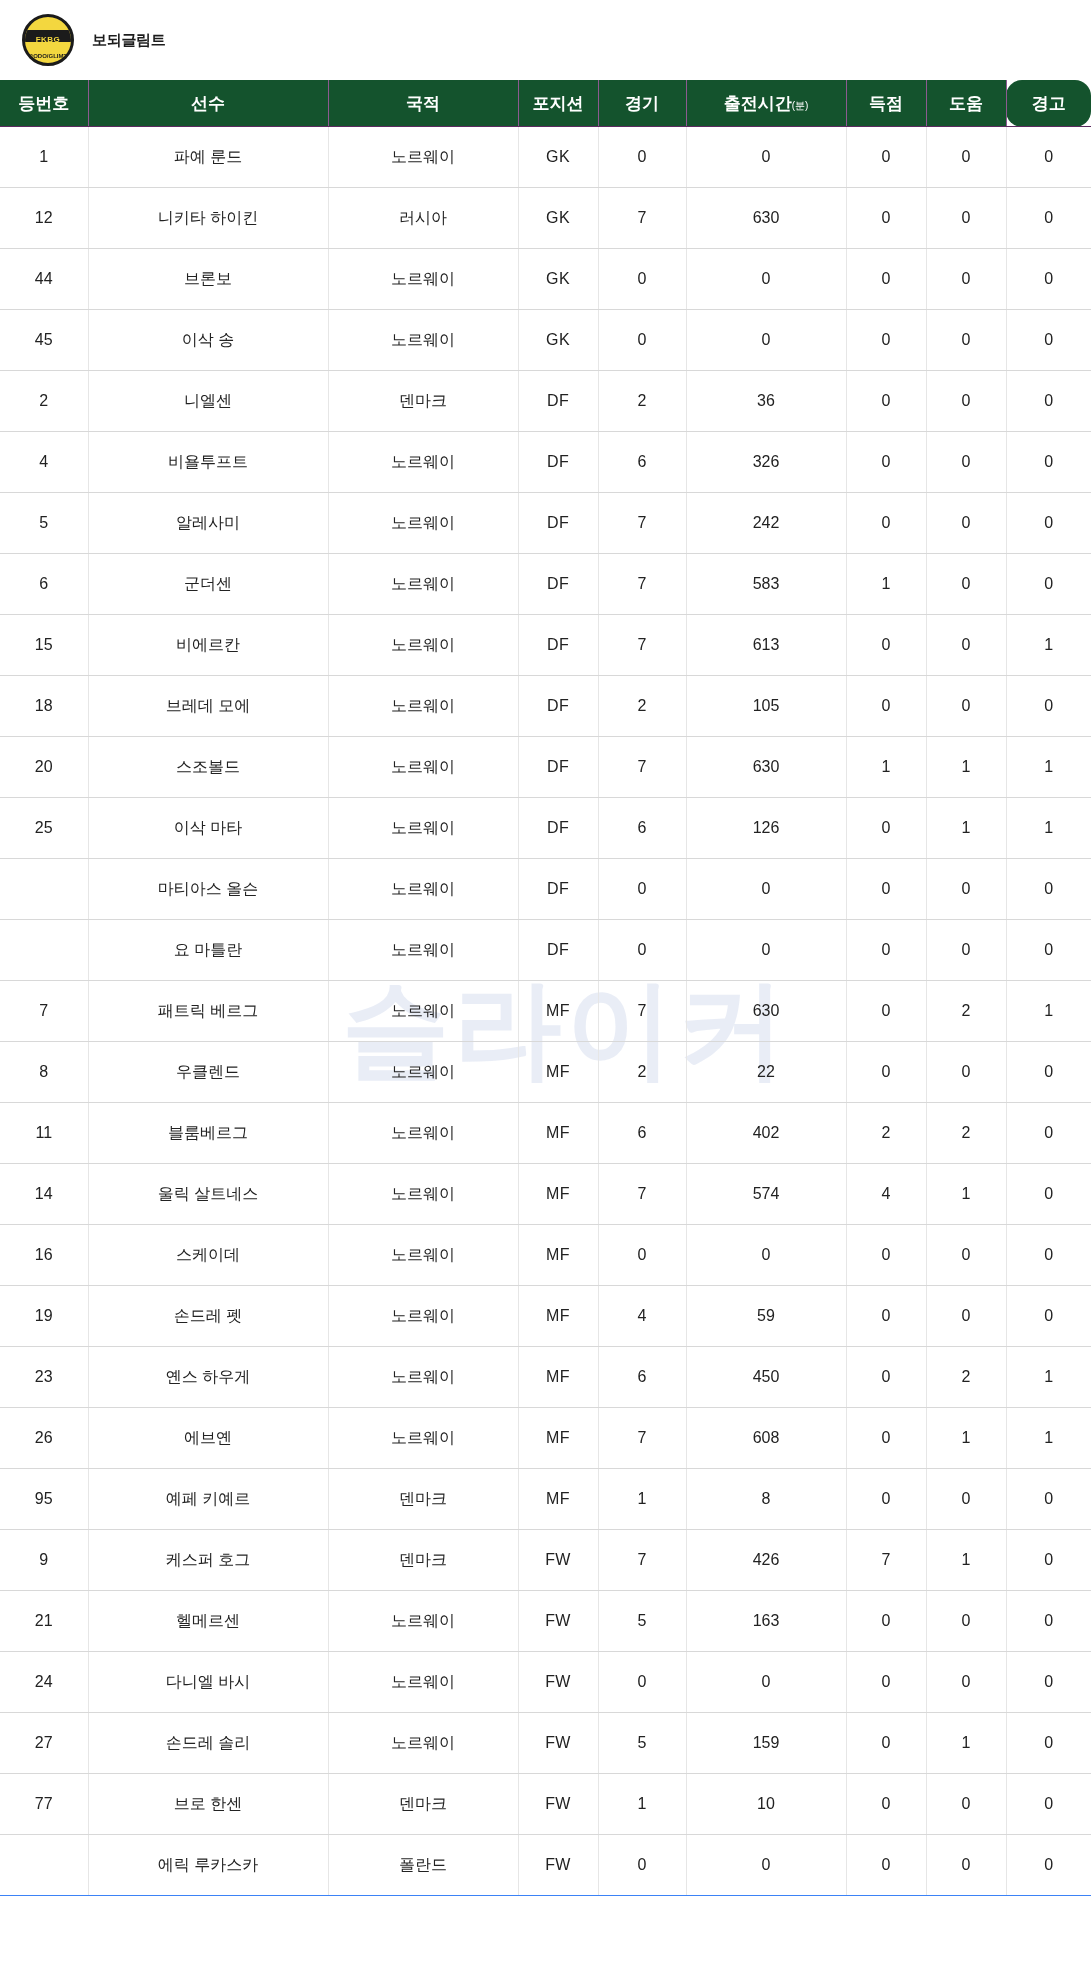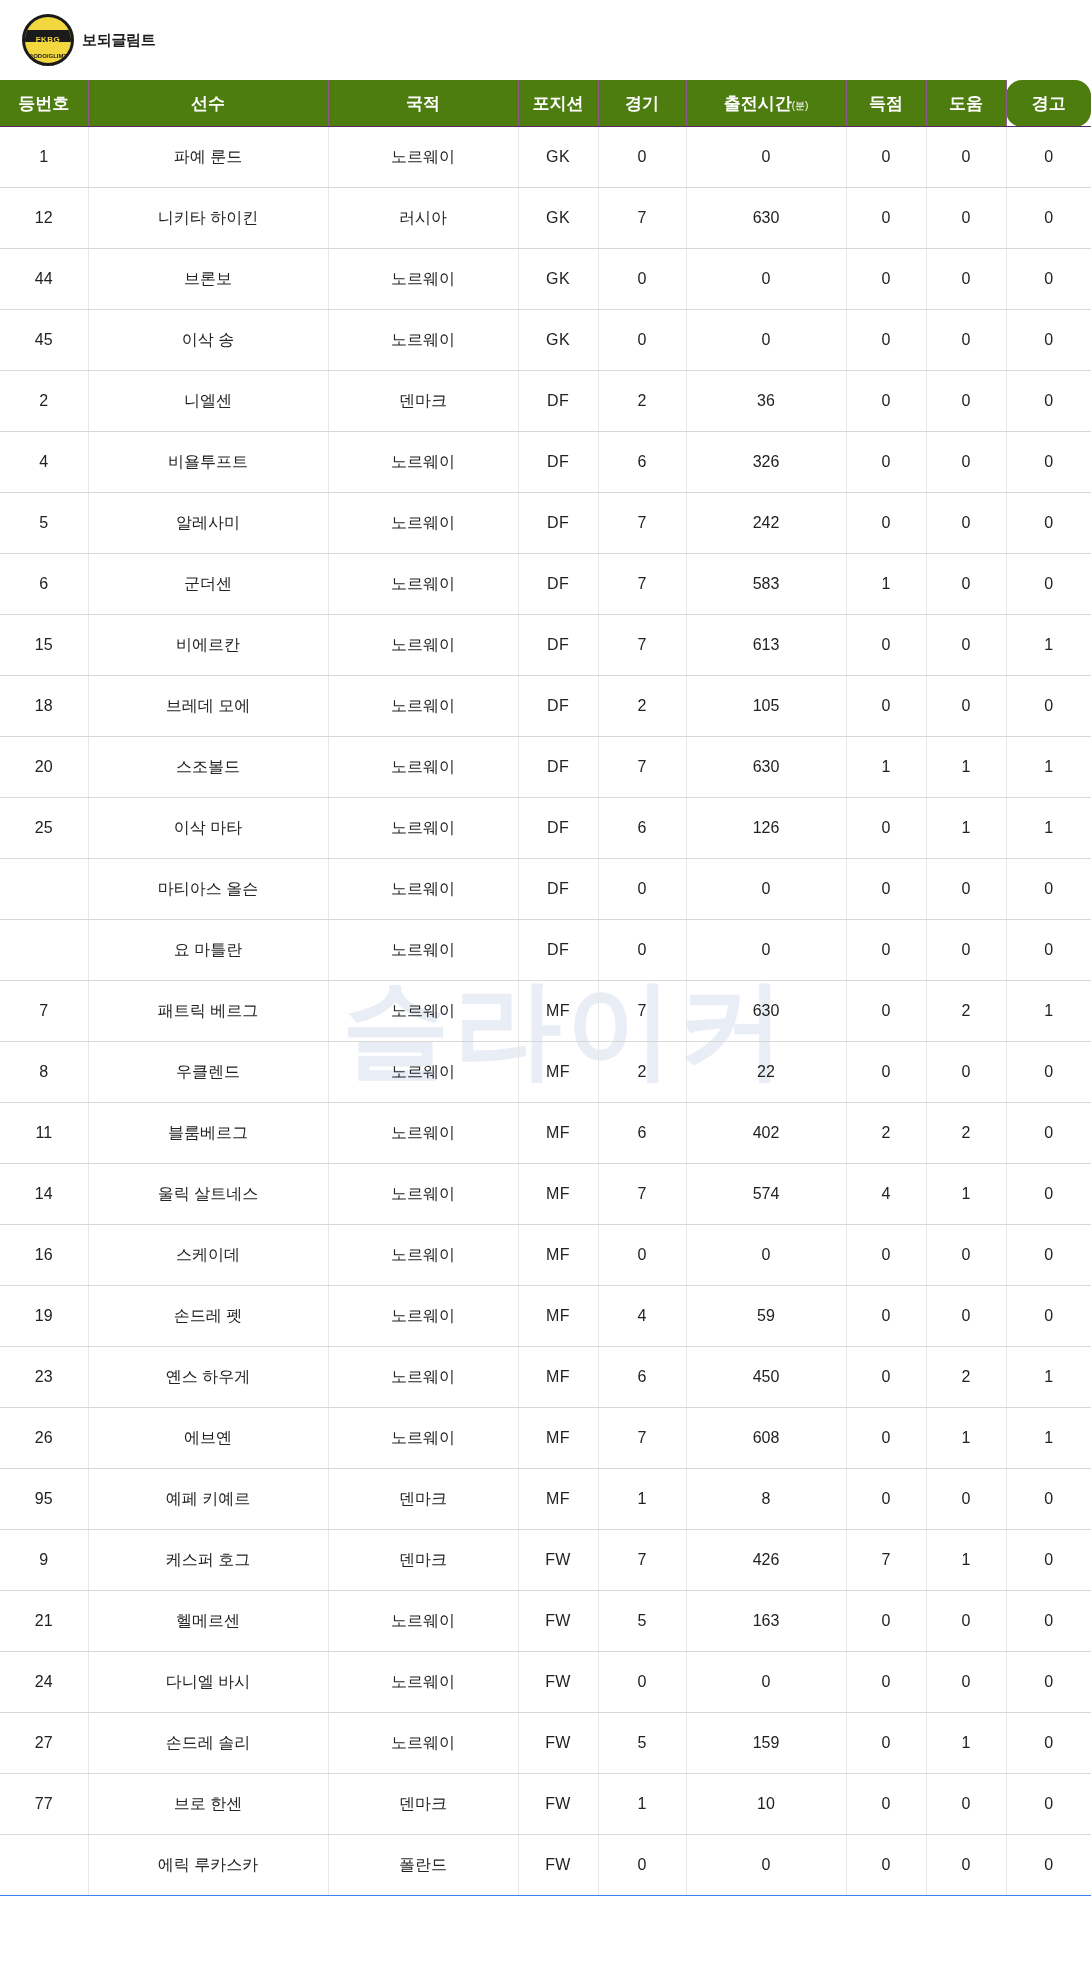--- a/index.html
+++ b/index.html
@@ -17,21 +17,21 @@
   .page {
     width: 1091px;
     position: relative;
     overflow: hidden;
   }
 
   
   .club-header {
     display: flex;
     align-items: center;
-    gap: 8px;
+    gap: 18px;
     padding: 14px 0 14px 22px;
     background: #ffffff;
   }
   .club-crest {
     width: 52px;
     height: 52px;
     border-radius: 50%;
     background: #f3d73f;
     border: 3px solid #1b1b1b;
     position: relative;
@@ -99,21 +99,21 @@
   
   .squad-table {
     width: 1091px;
     border-collapse: collapse;
     position: relative;
     z-index: 2;
     background: transparent;
     table-layout: fixed;
   }
   .squad-table thead th {
-    background: #4d7c0f;
+    background: #14532d;
     color: #ffffff;
     font-size: 17px;
     font-weight: bold;
     height: 46px;
     padding: 0 12px;
     border-right: 1px solid #8d5a91;
     border-bottom: 1px solid #5b2a5f;
     text-align: center;
     vertical-align: middle;
     white-space: nowrap;

